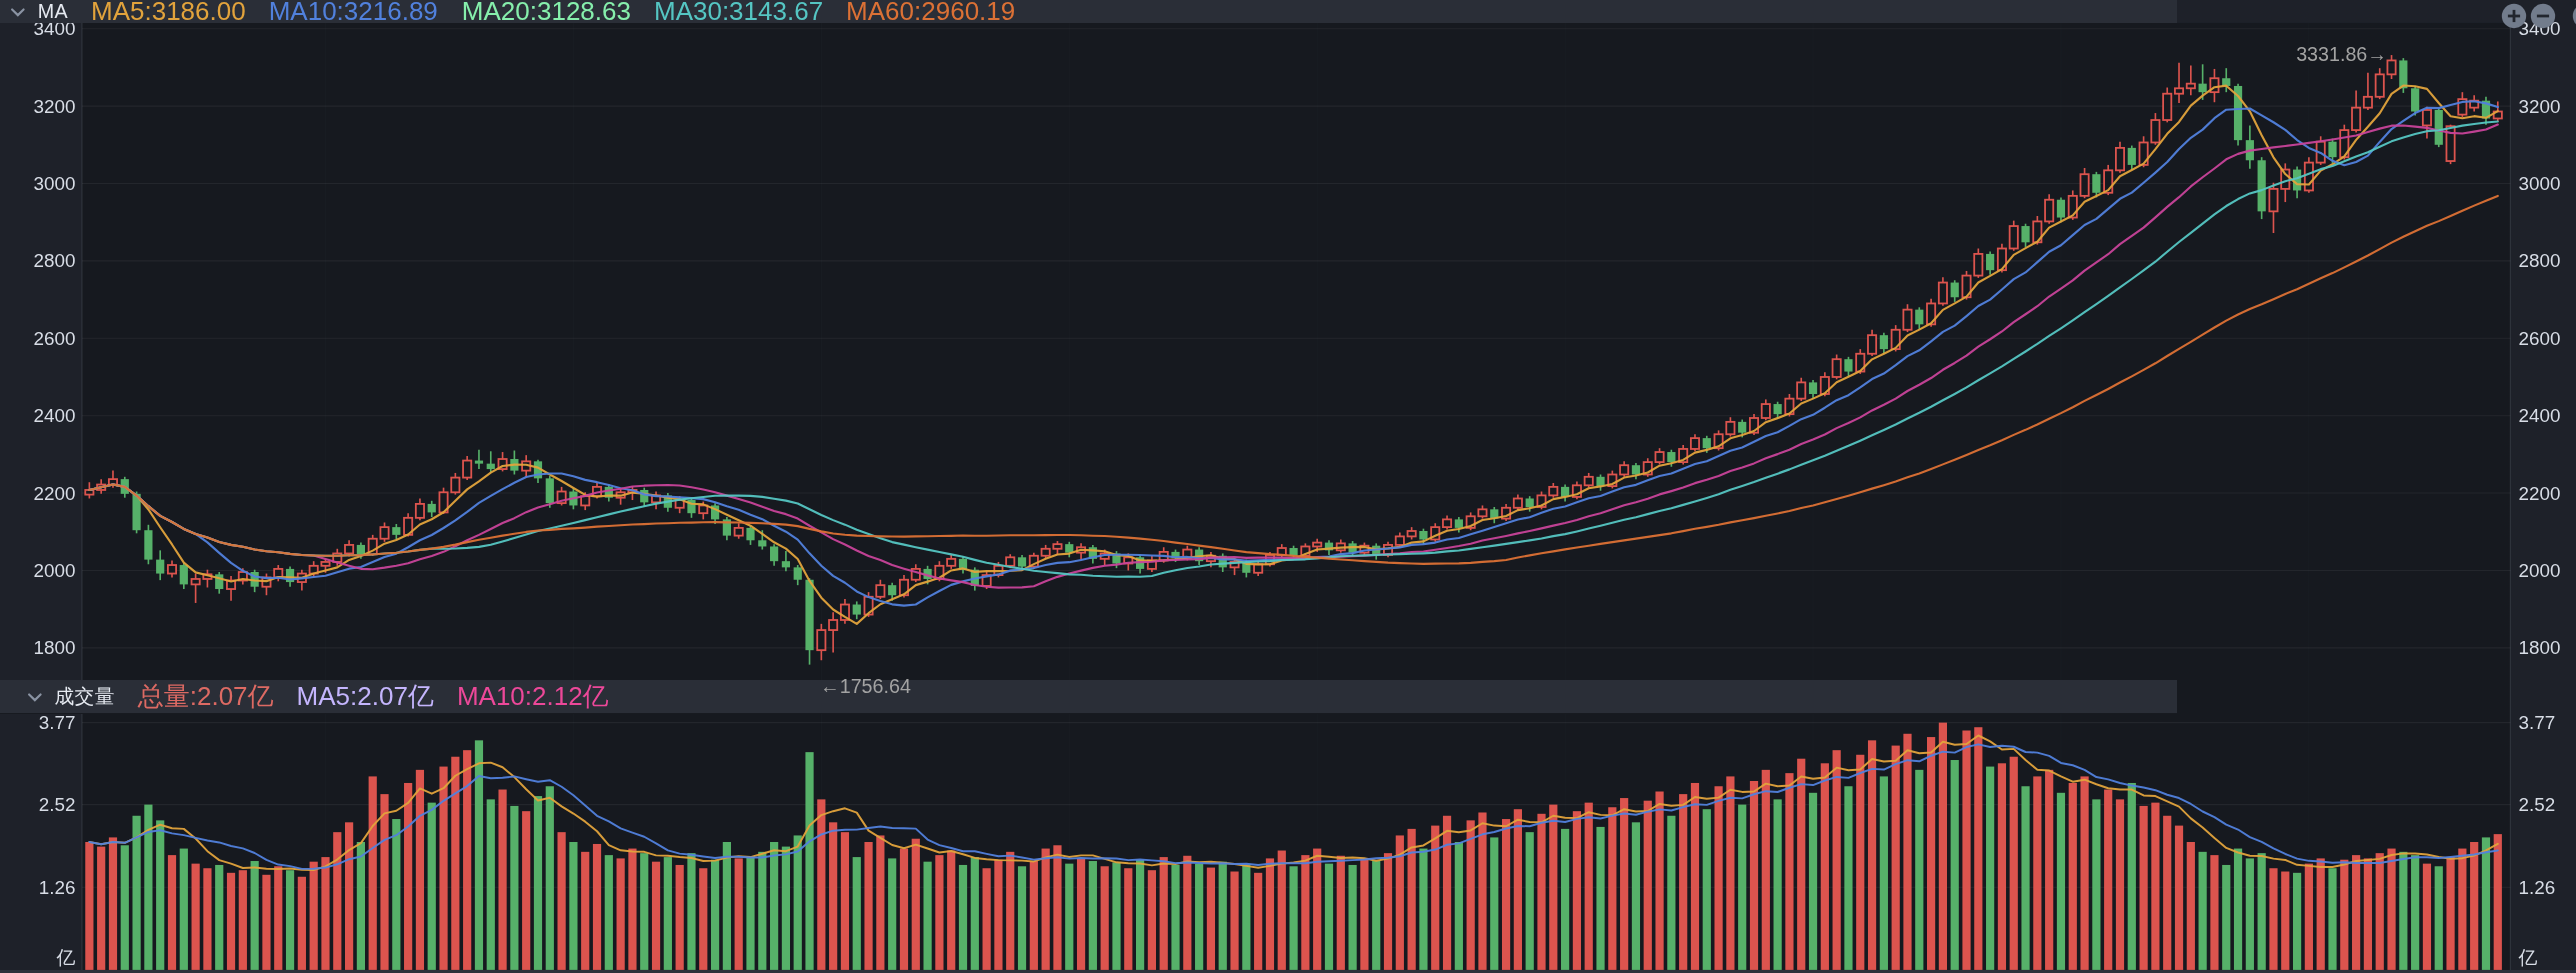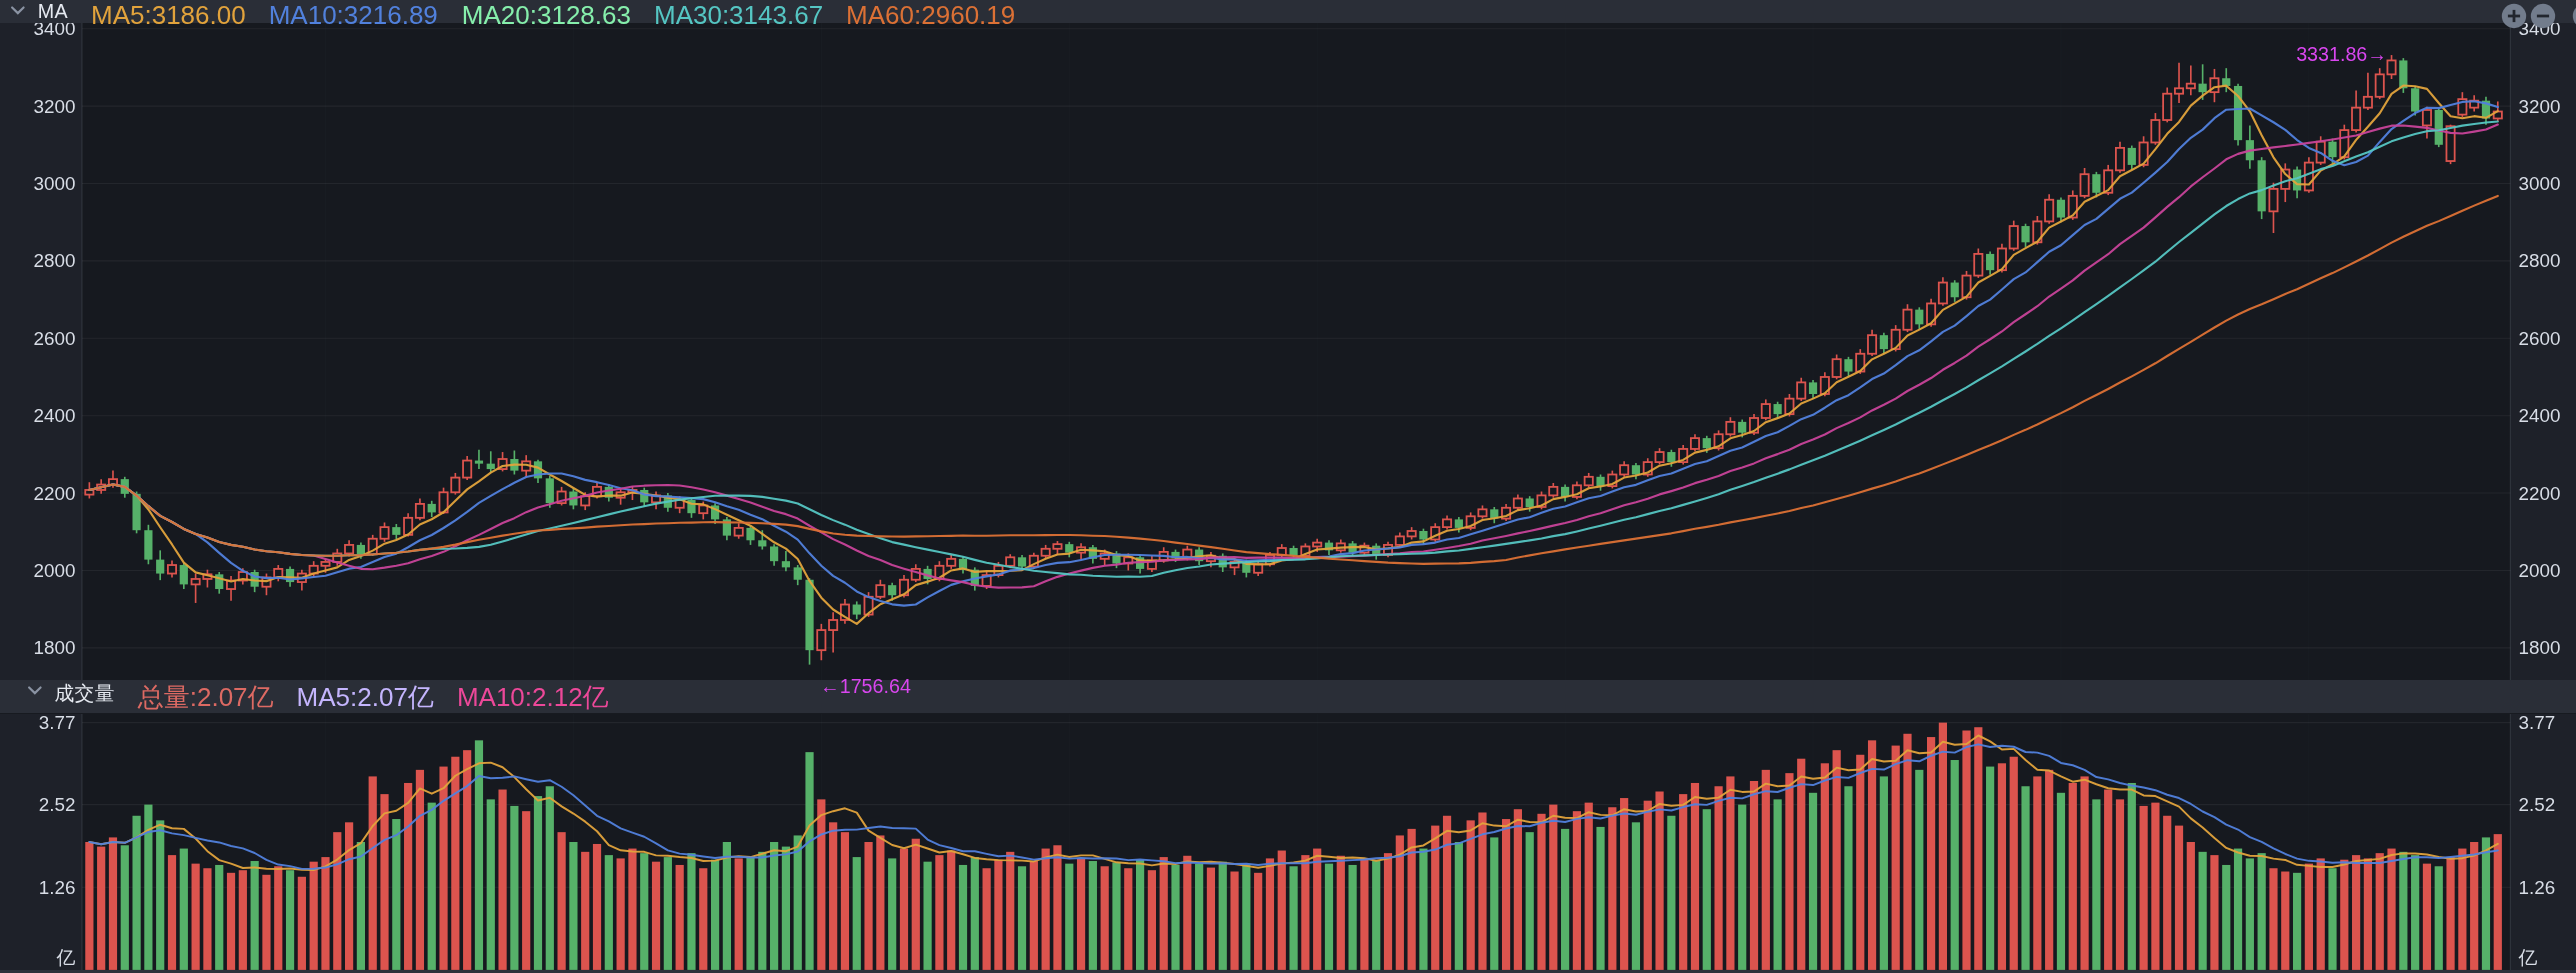--- a/index.html
+++ b/index.html
@@ -3,29 +3,29 @@
 <meta charset="utf-8">
 <style>
   html,body{margin:0;padding:0;}
   body{
     width:2576px;height:974px;position:relative;overflow:hidden;
     background:#1e2129;font-family:"Liberation Sans",sans-serif;
     -webkit-font-smoothing:antialiased;
   }
   #kline-svg{position:absolute;left:0;top:0;z-index:1;}
   .band{
-    position:absolute;left:0;width:2576px;background:#2a2e37;z-index:2;
-    display:flex;align-items:flex-start;box-sizing:border-box;
+    position:absolute;left:0;width:2177px;background:#2a2e37;z-index:2;
+    display:flex;align-items:center;box-sizing:border-box;
   }
   #indicator-header{top:0;height:23px;padding-left:8.2px;}
   #volume-header{top:680px;height:34px;padding-left:25px;border-bottom:0.8px solid #171a20;}
   .chev{display:flex;align-items:center;margin-right:9.8px;cursor:pointer;}
   .hdr-title{color:#e6eaf1;font-size:19.7px;font-weight:500;letter-spacing:0.4px;}
   .hdr-item{font-size:26px;margin-left:23px;font-weight:500;white-space:nowrap;}
-  .anno{position:absolute;z-index:3;color:#d946ef;font-size:19.7px;font-weight:500;white-space:nowrap;}
+  .anno{position:absolute;z-index:3;color:#a3a3a3;font-size:19.7px;font-weight:500;white-space:nowrap;}
   #anno-low{left:820px;top:643px;margin-top:32px;}
   #anno-high{right:189px;top:43px;}
   .btn{position:absolute;top:3.3px;z-index:4;width:26px;height:26px;cursor:pointer;}
   #zoom-in-btn{left:2501px;}
   #zoom-out-btn{left:2530px;}
   #extra-btn{left:2572px;}
   #bottom-strip{position:absolute;left:0;top:970px;width:2576px;height:4.1px;background:#2b303b;z-index:2;}
 </style>
 </head>
 <body>

